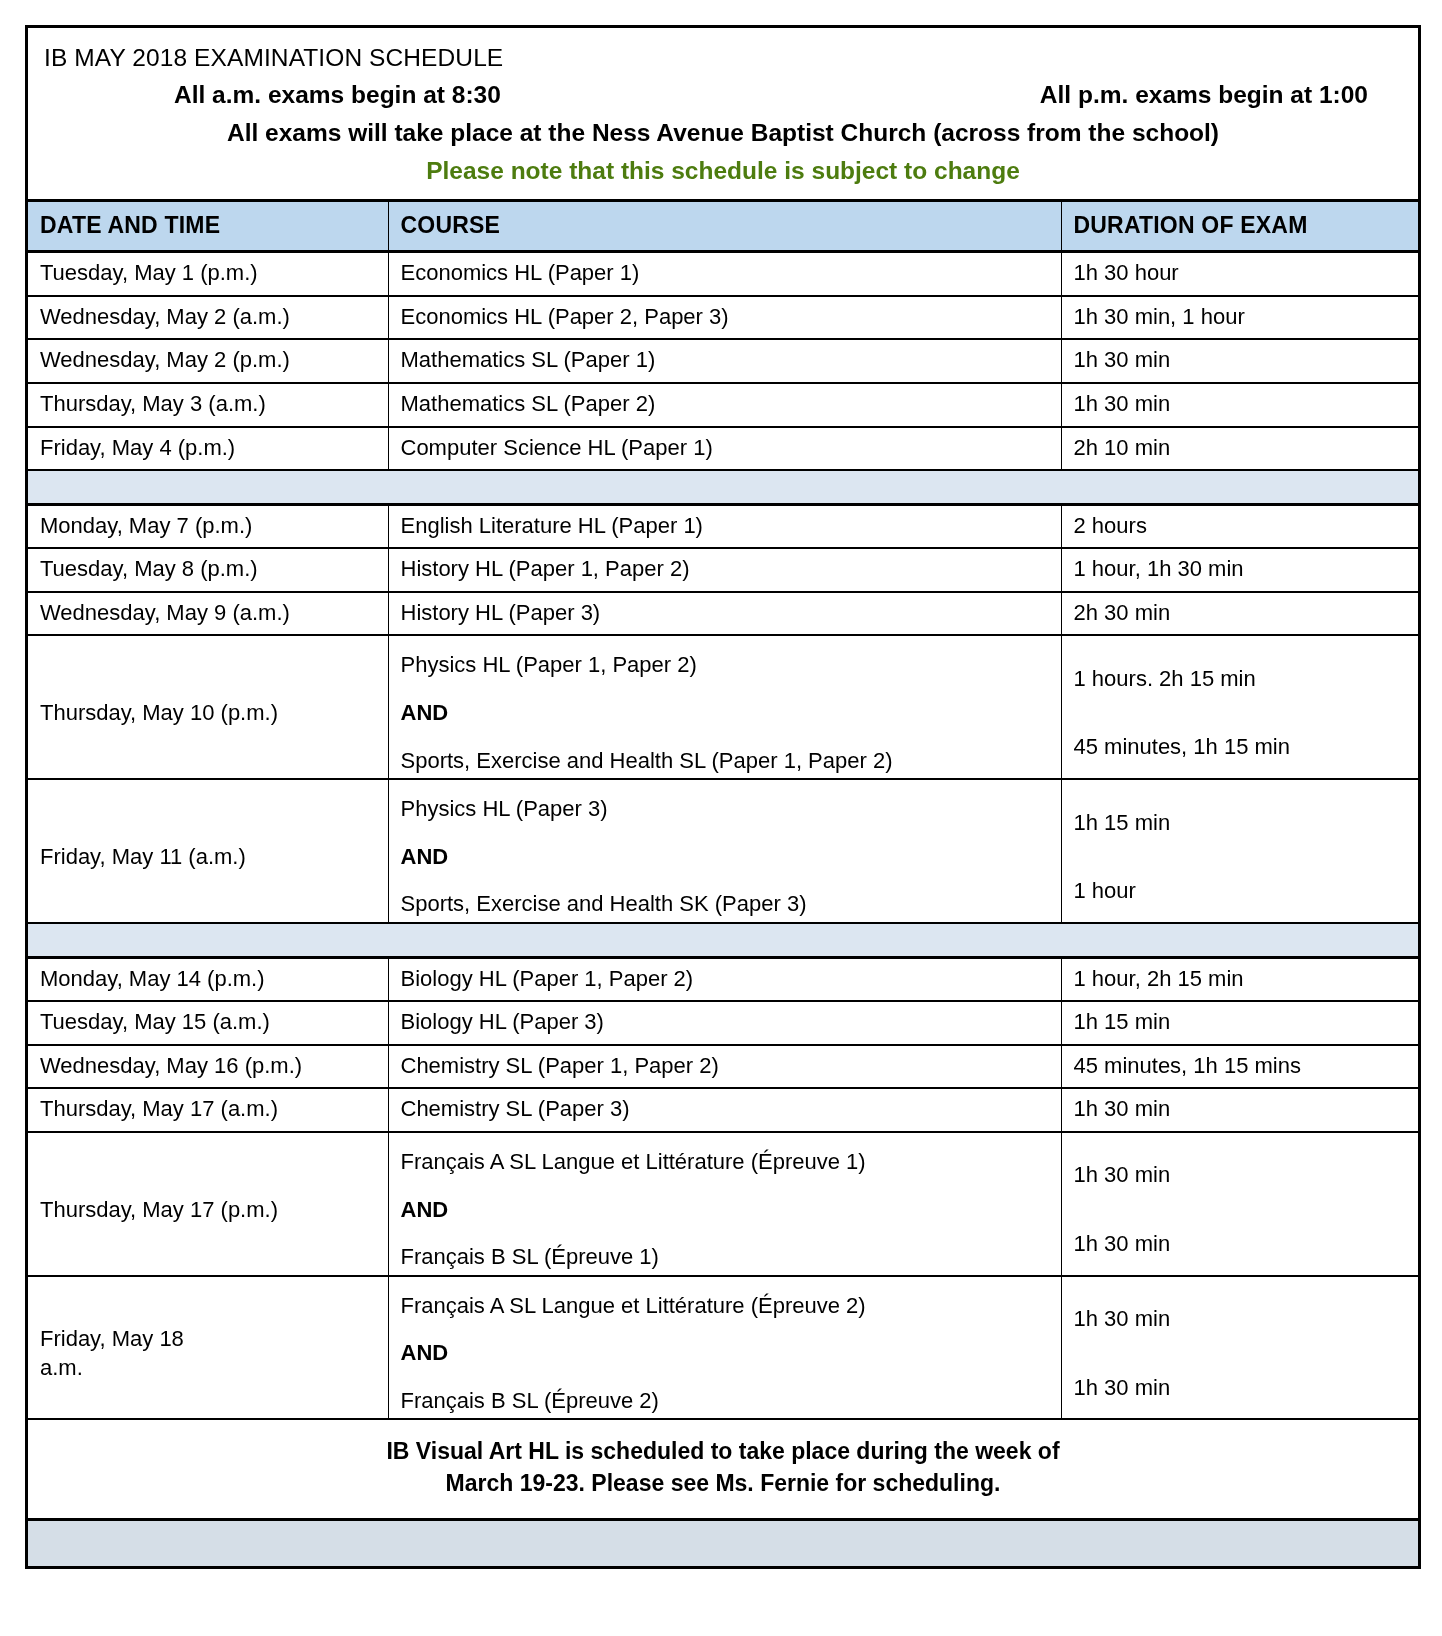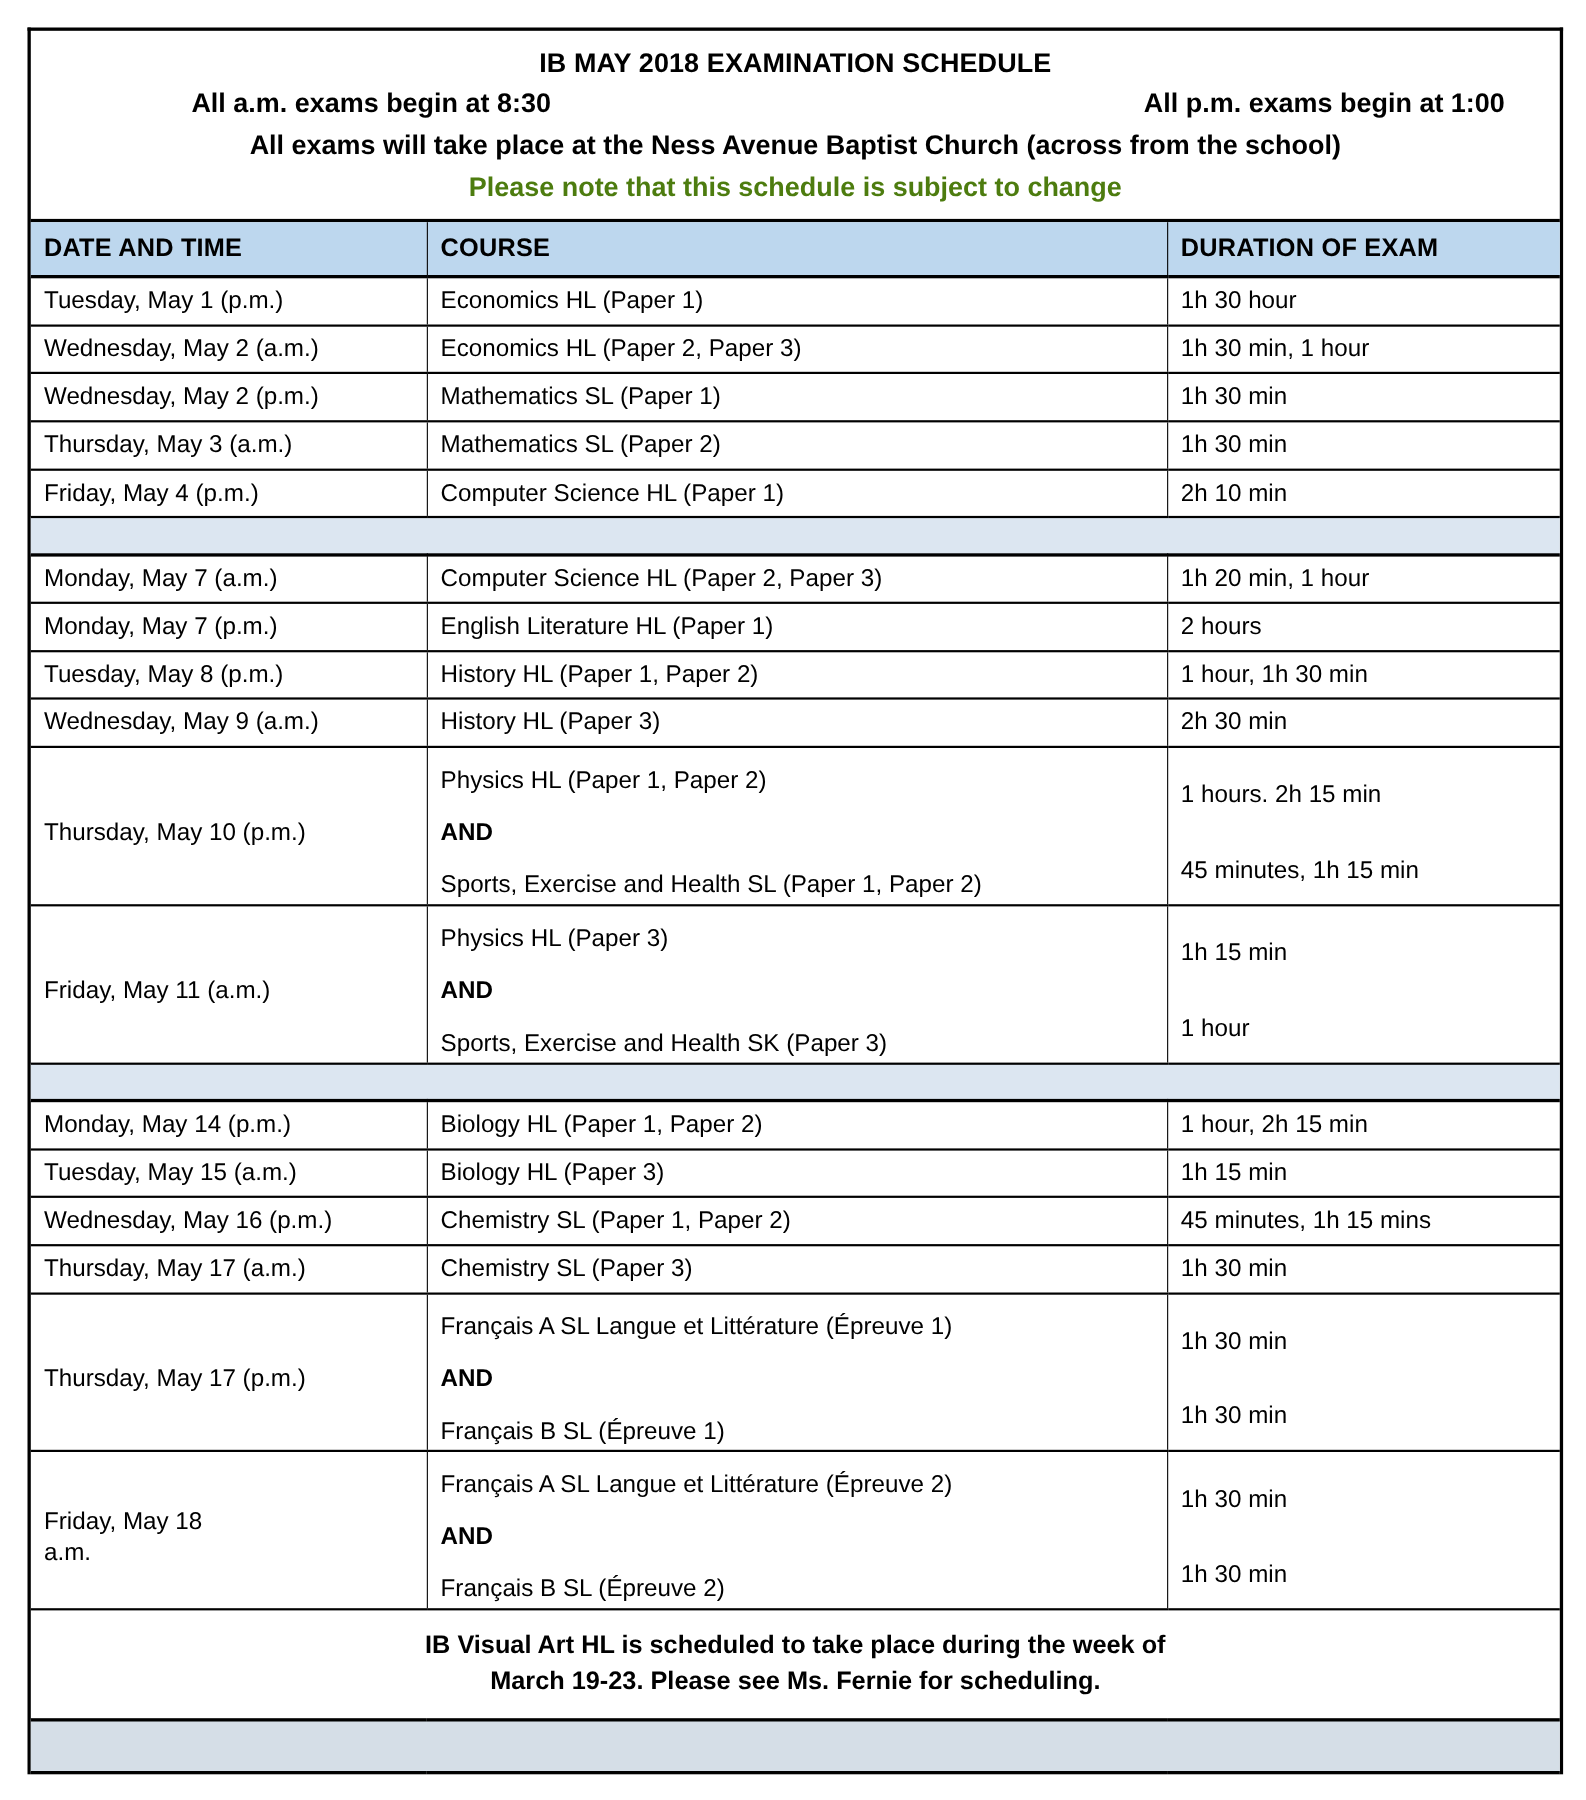--- a/index.html
+++ b/index.html
@@ -25,22 +25,22 @@
     border-bottom: none;
     background: #ffffff;
   }
 
   
   .head-block {
     padding: 14px 16px 12px 16px;
     border-bottom: 3px solid #000000;
   }
   .head-title {
-    text-align: center;
-    font-weight: bold;
+    text-align: left;
+    font-weight: normal;
     font-size: 24.5px;
     letter-spacing: 0.1px;
     line-height: 1.28;
   }
   .head-times {
     display: flex;
     justify-content: space-between;
     align-items: baseline;
     font-weight: bold;
     font-size: 24.5px;
@@ -198,25 +198,20 @@
         <td>Friday, May 4 (p.m.)</td>
         <td>Computer Science HL (Paper 1)</td>
         <td>2h 10 min</td>
       </tr>
 
       <tr class="spacer">
         <td colspan="3"></td>
       </tr>
 
       <tr class="row">
-        <td>Monday, May 7 (a.m.)</td>
-        <td>Computer Science HL (Paper 2, Paper 3)</td>
-        <td>1h 20 min, 1 hour</td>
-      </tr>
-      <tr class="row">
         <td>Monday, May 7 (p.m.)</td>
         <td>English Literature HL (Paper 1)</td>
         <td>2 hours</td>
       </tr>
       <tr class="row">
         <td>Tuesday, May 8 (p.m.)</td>
         <td>History HL (Paper 1, Paper 2)</td>
         <td>1 hour, 1h 30 min</td>
       </tr>
       <tr class="row">

